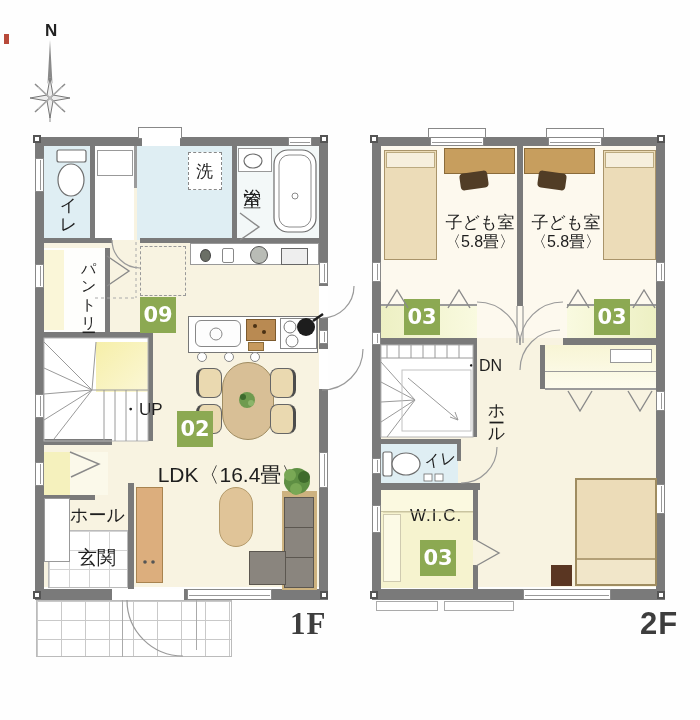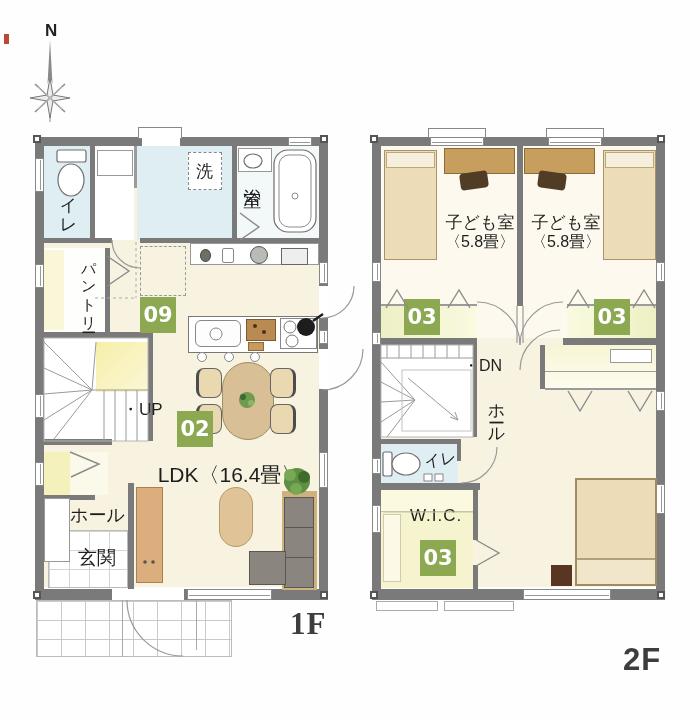--- a/index.html
+++ b/index.html
@@ -215,21 +215,21 @@
       <div>子ども室</div>
       <div style="font-size:16px;">〈5.8畳〉</div>
     </div>
     <div class="badge" style="left:404px;top:299px;">03</div>
     <div class="badge" style="left:594px;top:299px;">03</div>
     <div class="lbl" style="left:463px;top:357px;font-size:16px;font-weight:500;">・DN</div>
     <div class="lbl v" style="left:486px;top:392px;font-size:17px;">ホール</div>
     <div class="lbl" style="left:408px;top:452px;font-size:16px;transform:rotate(-9deg);">トイレ</div>
     <div class="lbl" style="left:410px;top:506px;font-size:17px;letter-spacing:1px;">W.I.C.</div>
     <div class="badge" style="left:420px;top:540px;">03</div>
-    <div class="floorlbl" style="left:623px;top:606px;margin-top:36px;">2F</div>
+    <div class="floorlbl" style="left:640px;top:606px;">2F</div>
 
     <div class="corner" style="left:370px;top:135px;"></div>
     <div class="corner" style="left:657px;top:135px;"></div>
     <div class="corner" style="left:370px;top:591px;"></div>
     <div class="corner" style="left:657px;top:591px;"></div>
   </div>
 
   <svg width="700" height="720" style="pointer-events:none;">
 
     <g stroke="#9a9a9a" stroke-width="1" fill="none">

